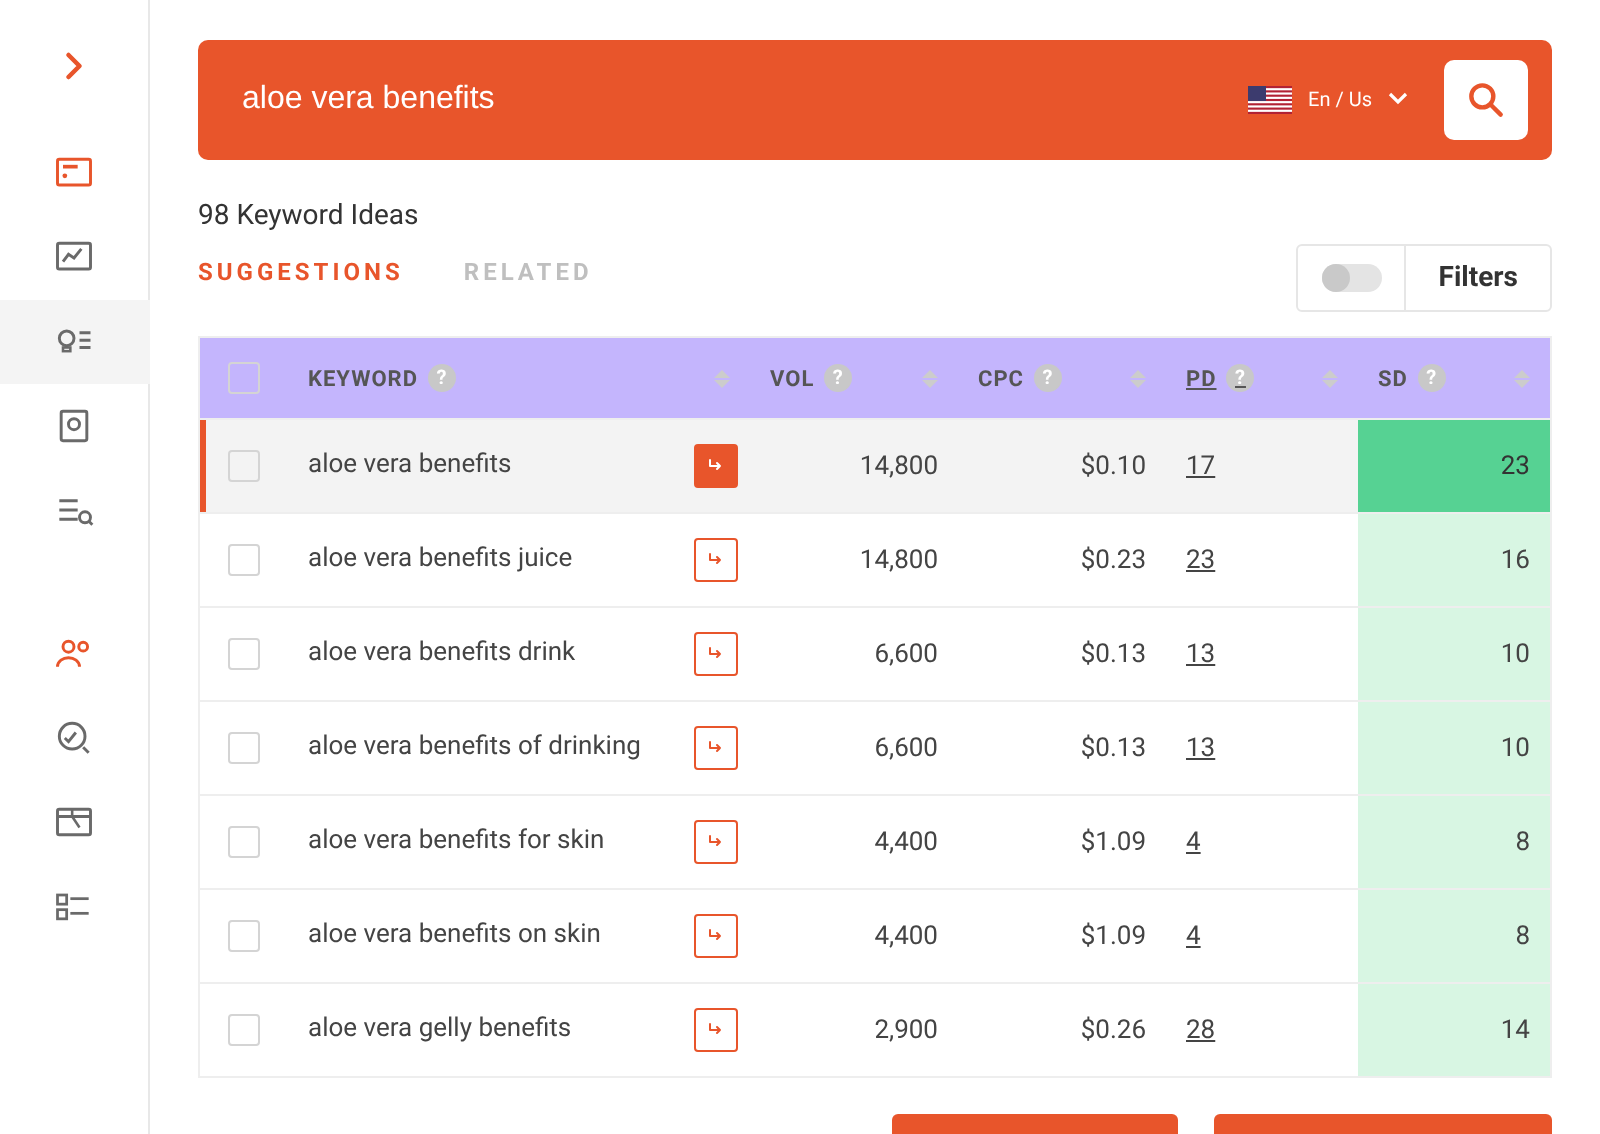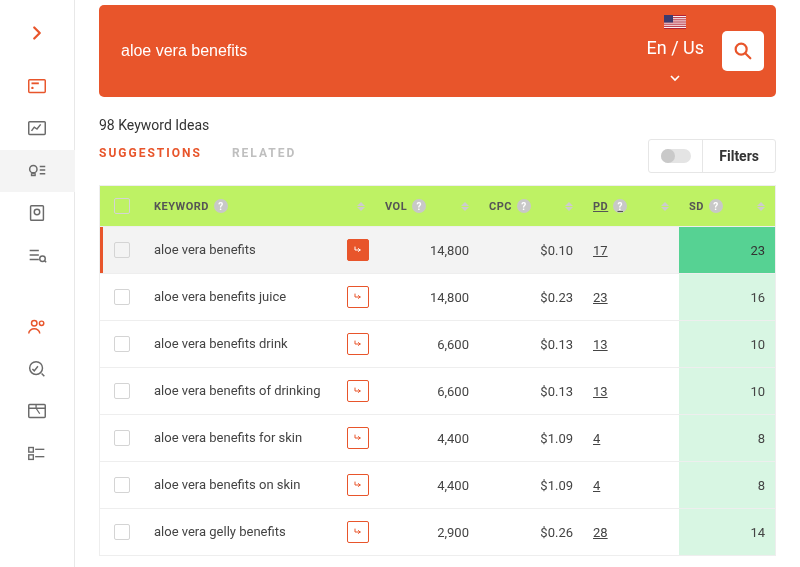--- a/index.html
+++ b/index.html
@@ -4,41 +4,41 @@
 <style>
   * { box-sizing: border-box; margin: 0; padding: 0; }
   body { font-family: -apple-system, BlinkMacSystemFont, "Segoe UI", Roboto, Arial, sans-serif; background: #fff; color: #333; width: 800px; height: 567px; overflow: hidden; }
   .app { display: flex; height: 567px; }
   .sidebar { width: 75px; background: #fff; border-right: 1px solid #e8e8e8; display: flex; flex-direction: column; align-items: center; padding-top: 12px; }
   .sidebar-item { width: 75px; height: 42px; display: flex; align-items: center; justify-content: center; cursor: pointer; position: relative; }
   .sidebar-item.active { background: #f4f4f4; }
   .sidebar-item svg { width: 22px; height: 22px; }
   .sidebar-group-gap { height: 30px; }
   .collapse { color: #e8552b; margin-bottom: 12px; }
-  .main { flex: 1; display: flex; flex-direction: column; padding: 5px 24px 16px 24px; overflow: hidden; }
+  .main { flex: 1; display: flex; flex-direction: column; padding: 20px 24px 16px 24px; overflow: hidden; }
   .search-bar { display: flex; align-items: center; background: #e8552b; border-radius: 5px; padding: 10px 12px; gap: 10px; }
   .search-input { flex: 1; background: transparent; border: none; color: #fff; font-size: 16px; outline: none; padding: 6px 10px; }
   .search-input::placeholder { color: #ffe2d6; }
-  .lang { display: flex; align-items: center; gap: 8px; color: #fff; font-size: 18px; padding: 0 8px; cursor: pointer; flex-direction: column; }
+  .lang { display: flex; align-items: center; gap: 8px; color: #fff; font-size: 10px; padding: 0 8px; cursor: pointer; }
   .lang svg.flag { width: 22px; height: 14px; }
   .search-btn { width: 42px; height: 40px; background: #fff; border-radius: 5px; display: flex; align-items: center; justify-content: center; cursor: pointer; }
   .heading-row { display: flex; align-items: center; justify-content: space-between; margin: 20px 0 6px 0; }
   .heading { font-size: 14px; font-weight: 400; color: #333; }
   .tabs-row { display: flex; align-items: center; justify-content: space-between; }
   .tabs { display: flex; gap: 30px; }
   .tab { font-size: 12px; letter-spacing: 2px; font-weight: 700; color: #bfbfbf; cursor: pointer; padding-bottom: 6px; }
   .tab.active { color: #e8552b; }
   .filter-box { display: flex; border: 1px solid #e6e6e6; border-radius: 3px; overflow: hidden; }
   .toggle { width: 54px; display: flex; align-items: center; justify-content: center; border-right: 1px solid #e6e6e6; }
   .toggle-track { width: 30px; height: 14px; background: #e4e4e4; border-radius: 10px; position: relative; }
   .toggle-knob { width: 14px; height: 14px; background: #c9c9c9; border-radius: 50%; position: absolute; left: 0; top: 0; }
   .filters-label { padding: 8px 16px; font-size: 14px; font-weight: 700; color: #333; }
   .table-wrap { margin-top: 12px; border-top: 1px solid #eee; border-left: 1px solid #eee; border-right: 1px solid #eee; }
   .thead, .trow { display: flex; align-items: stretch; }
-  .thead { background: #bef264; border-bottom: 1px solid #eee; font-size: 11px; font-weight: 700; color: #555; letter-spacing: 0.5px; }
+  .thead { background: #c4b5fd; border-bottom: 1px solid #eee; font-size: 11px; font-weight: 700; color: #555; letter-spacing: 0.5px; }
   .col { padding: 12px 10px; display: flex; align-items: center; }
   .col.chk { width: 44px; justify-content: center; }
   .col.kw { flex: 1.8; }
   .col.vol { width: 104px; justify-content: flex-end; }
   .col.cpc { width: 104px; justify-content: flex-end; }
   .col.pd { width: 96px; justify-content: space-between; text-decoration: underline; }
   .col.sd { width: 96px; justify-content: flex-end; }
   .thead .col { position: relative; text-transform: uppercase; }
   .help { width: 14px; height: 14px; background: #c8c8c8; color: #fff; border-radius: 50%; font-size: 10px; font-weight: 700; display: inline-flex; align-items: center; justify-content: center; margin-left: 5px; }
   .sort { margin-left: auto; display: inline-flex; flex-direction: column; gap: 1px; }

